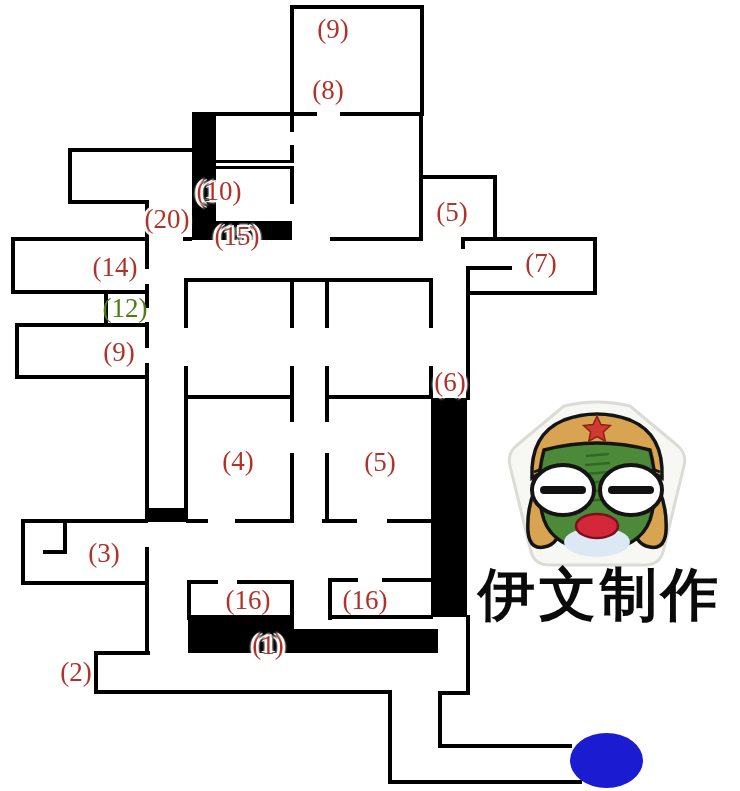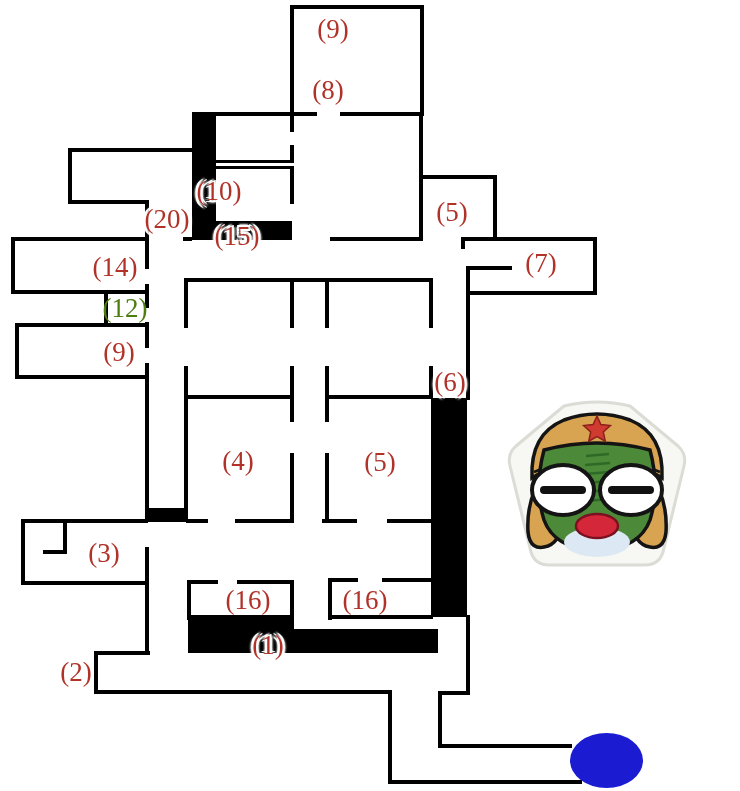--- a/index.html
+++ b/index.html
@@ -142,15 +142,16 @@
     </g>
     <ellipse stroke="#141414" stroke-width="4" cx="61" cy="94" rx="31" ry="25" fill="#ffffff"></ellipse>
     <ellipse stroke="#141414" stroke-width="4" cx="129" cy="94" rx="31" ry="25" fill="#ffffff"></ellipse>
     <rect x="38" y="90" width="46" height="8" rx="4" fill="#111111"></rect>
     <rect x="106" y="90" width="46" height="8" rx="4" fill="#111111"></rect>
     <ellipse cx="95" cy="146" rx="33" ry="15" fill="#dce8f3"></ellipse>
     <ellipse stroke="#7a1120" stroke-width="2.5" cx="95" cy="130" rx="21" ry="12" fill="#d5273a"></ellipse>
     <polygon stroke="#8c201a" stroke-width="1.5" points="95,20 98.9,28.6 108.4,29.5 101.3,35.9 103.3,45.2 95,40.5 86.7,45.2 88.7,35.9 81.6,29.5 91.1,28.6" fill="#cf3a31"></polygon>
   </svg>
 
+  <div id="watermark" style="color: rgb(10, 10, 10);">伊文制作</div>
 
   <div id="exit" style="left: 570px; top: 733px; width: 73px; height: 55px; background: rgb(27, 27, 209);"></div>
 </div>
 
 </body></html>

